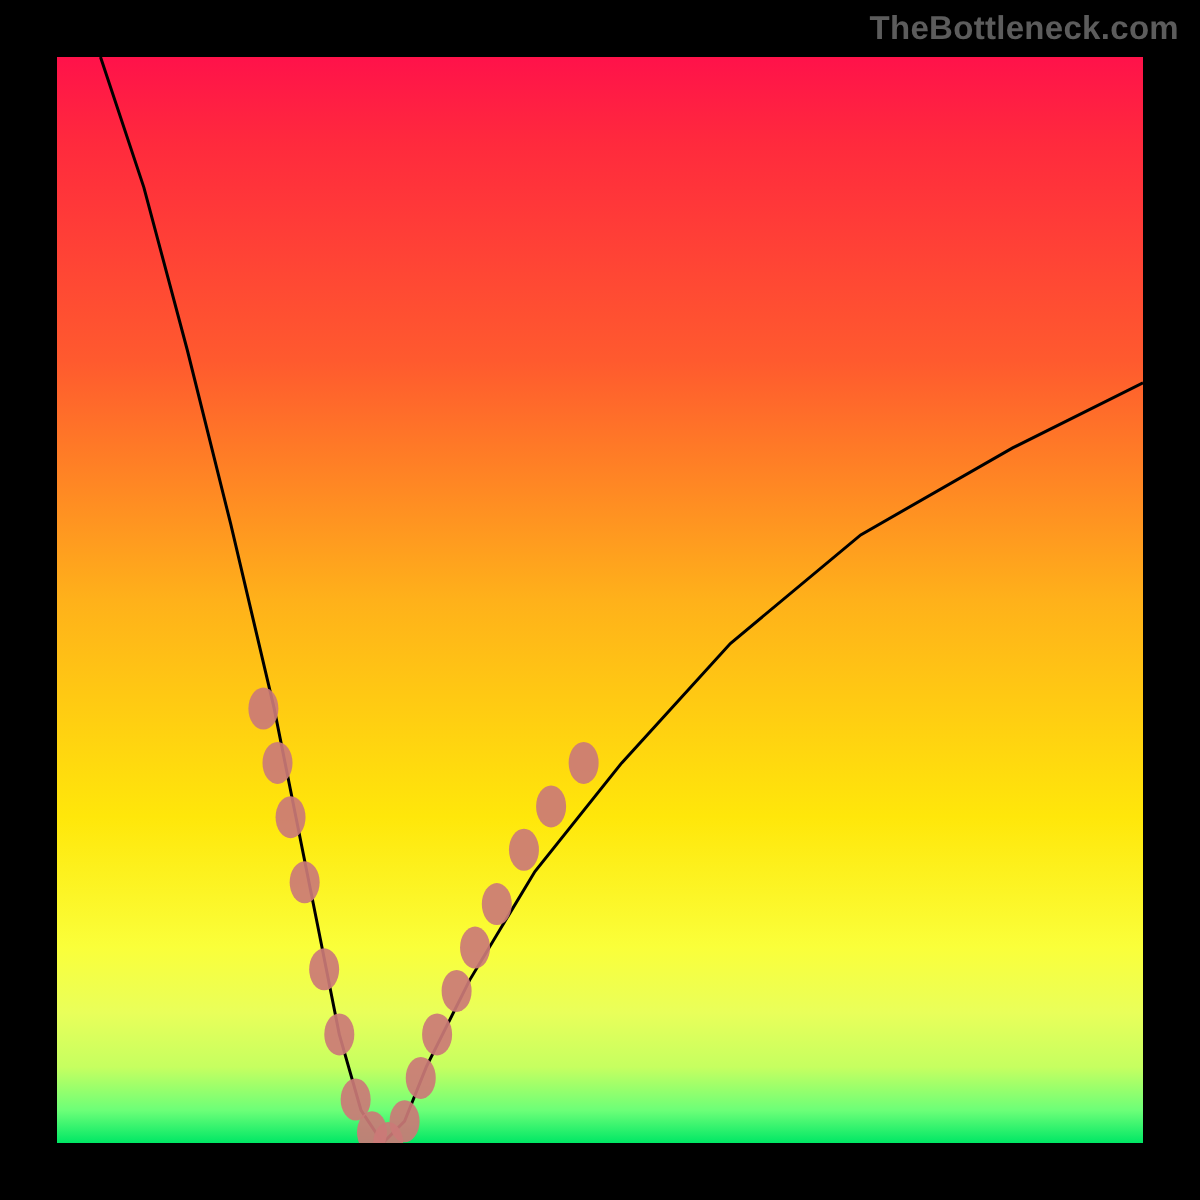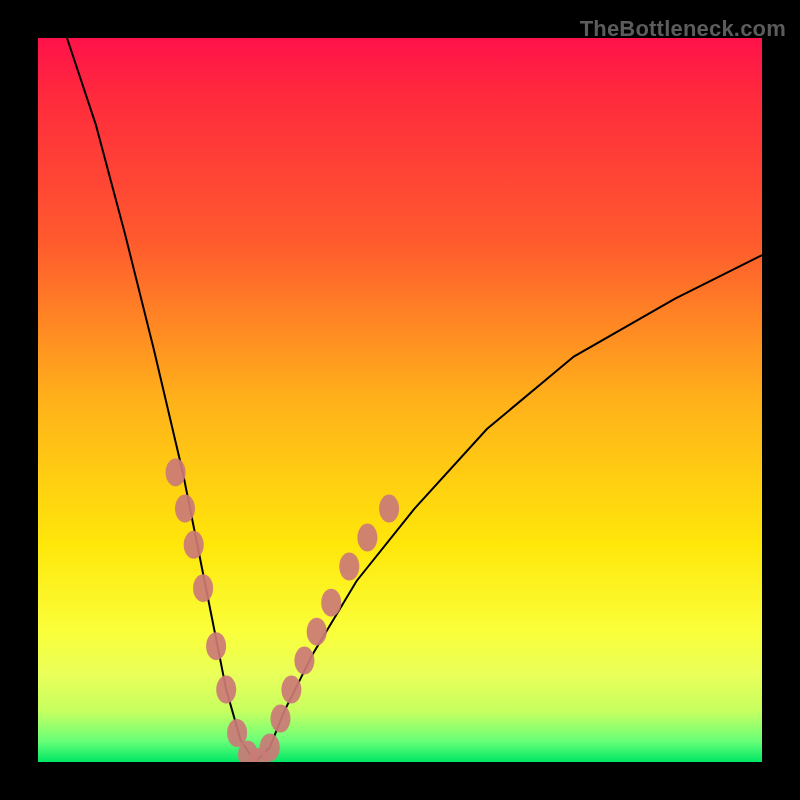--- a/index.html
+++ b/index.html
@@ -41,21 +41,20 @@
   }
   .watermark {
     position: absolute;
     top: 6px;
     right: 14px;
     font-family: Arial, Helvetica, sans-serif;
     font-size: 22px;
     font-weight: 600;
     color: #5c5c5c;
     letter-spacing: 0.2px;
-    margin-top: 10px;
   }
   svg.curve {
     position: absolute;
     left: 0;
     top: 0;
     width: 724px;
     height: 724px;
   }
   .curve path {
     stroke: #000;

